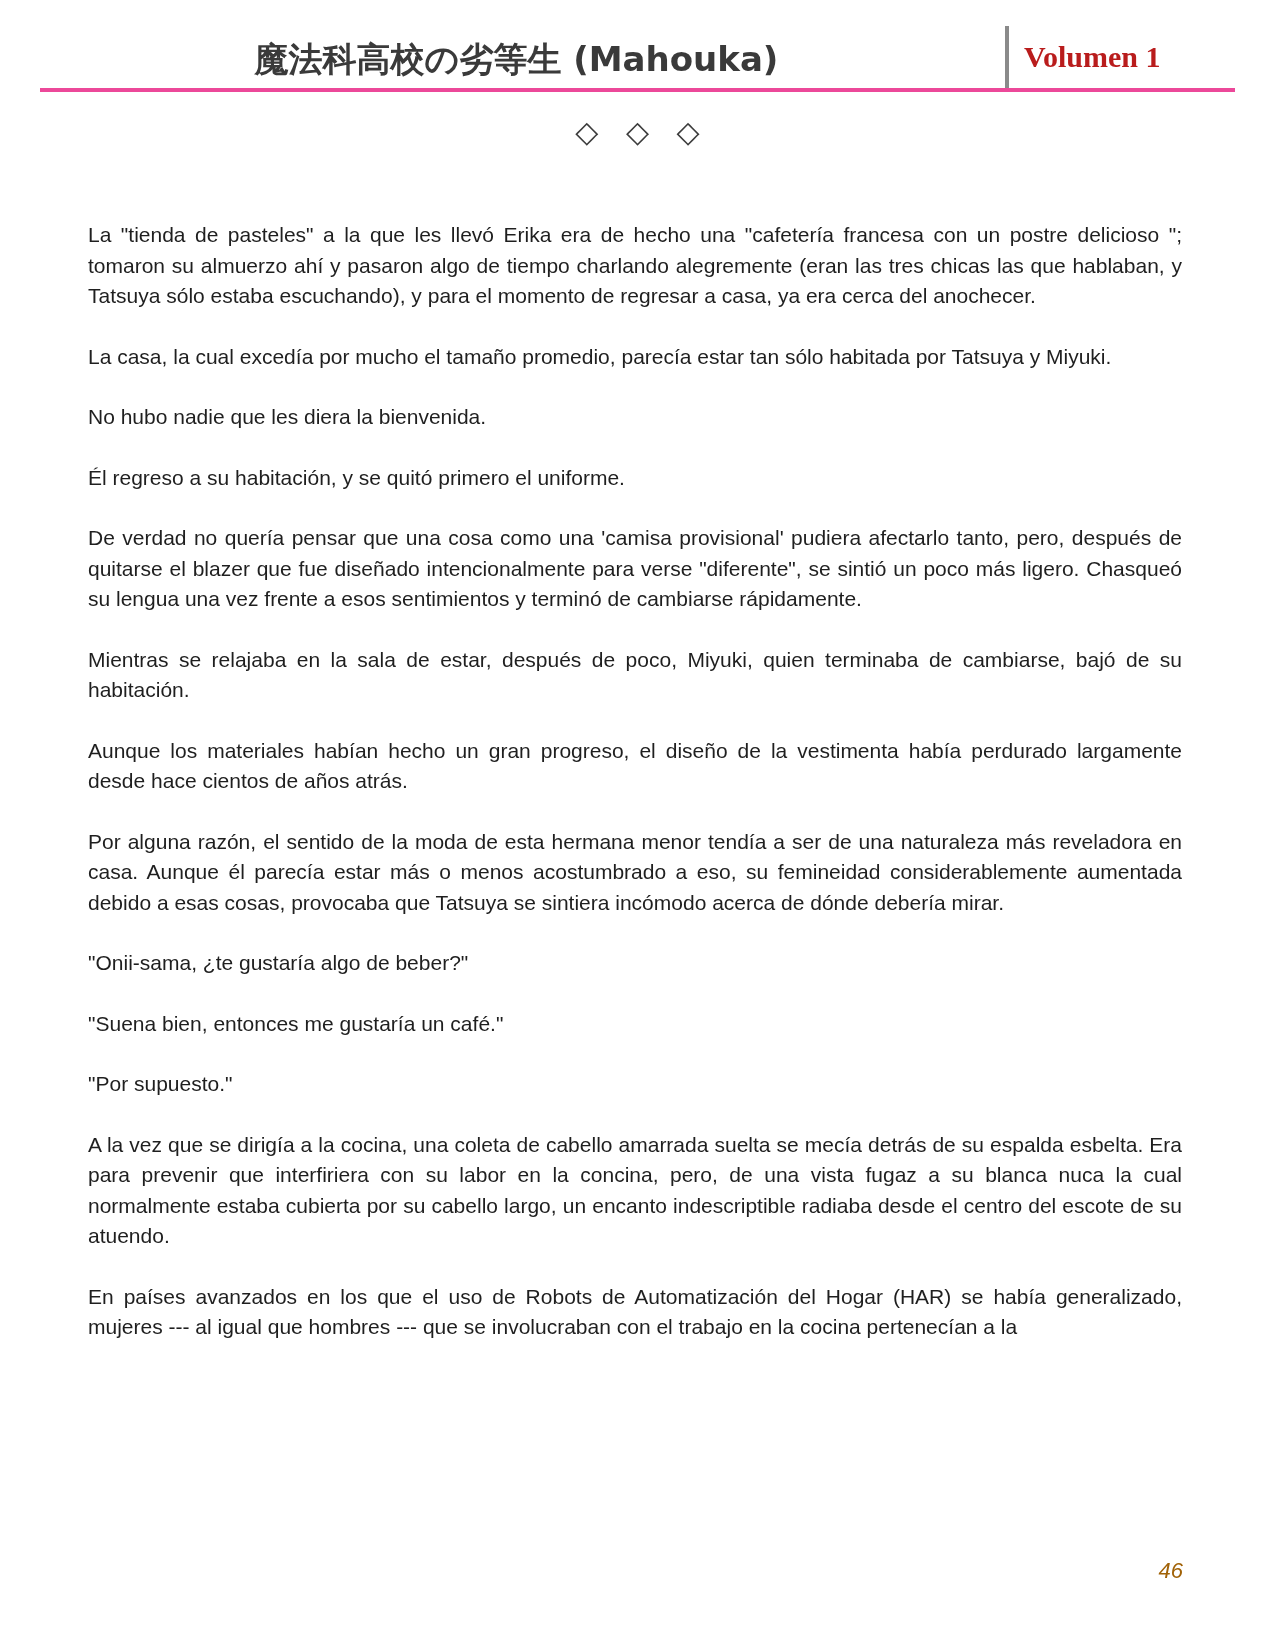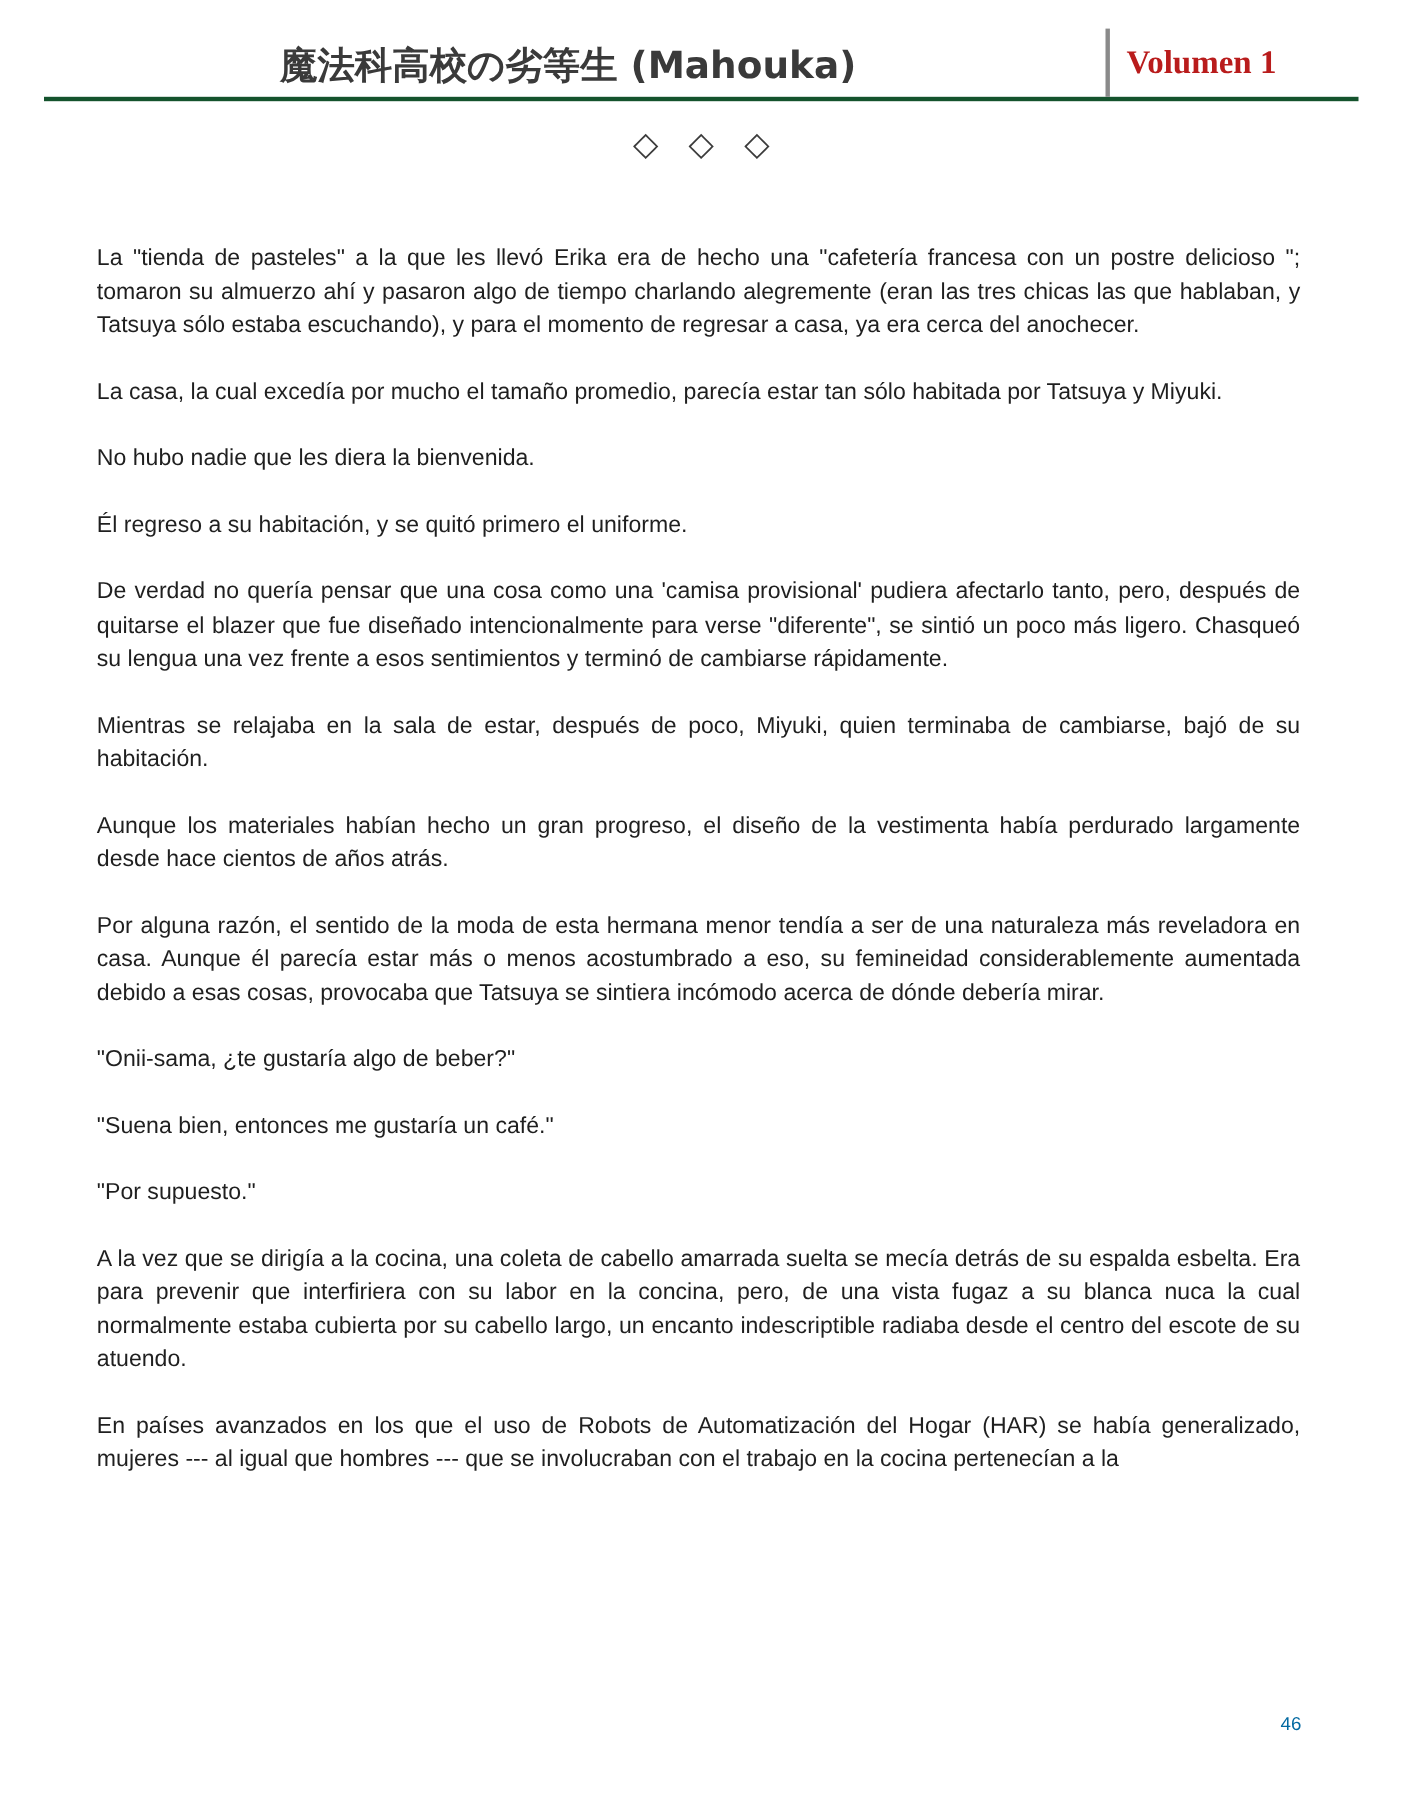--- a/index.html
+++ b/index.html
@@ -14,21 +14,21 @@
     background: #ffffff;
     overflow: hidden;
     font-family: "Liberation Sans", sans-serif;
     color: #1f1f1f;
   }
 
   
   .header {
     margin: 0 40px;
     height: 88px;
-    border-bottom: 4px solid #14532d;
+    border-bottom: 4px solid #ec4899;
     display: flex;
     gap: 12px;
   }
   .header-title-cell {
     flex: 1;
     display: flex;
     align-items: flex-end;
     justify-content: center;
     padding-bottom: 5px;
   }
@@ -78,22 +78,23 @@
   }
   .content p {
     margin: 0 0 30px 0;
   }
 
   
   .page-number {
     position: absolute;
     top: 1558px;
     right: 92px;
-    font-size: 17px;
-    color: #0369a1;
+    font-size: 22px;
+    color: #a16207;
+    font-style: italic;
   }
 </style>
 </head>
 <body>
 
 <div class="page">
 
   <div class="header">
     <div class="header-title-cell">
       <span class="page-title">魔法科高校の劣等生 (Mahouka)</span>

